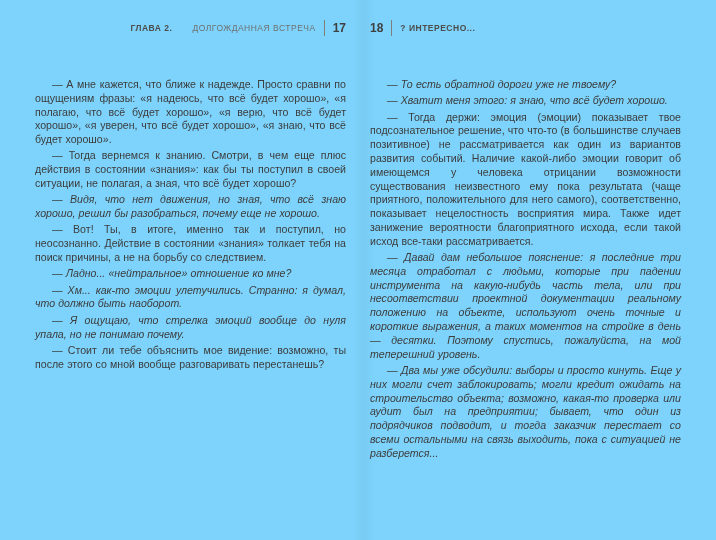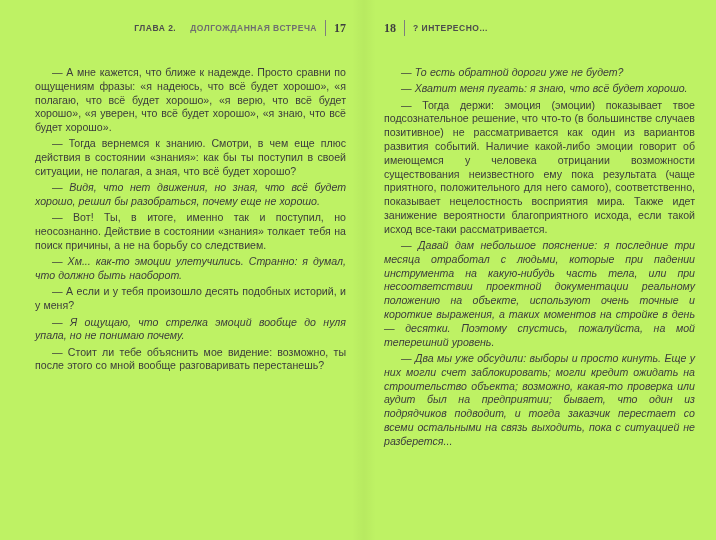--- a/index.html
+++ b/index.html
@@ -4,78 +4,76 @@
 <style>
   html, body {
     margin: 0;
     padding: 0;
     background: #e8e8e6;
   }
   .spread {
     position: relative;
     width: 716px;
     height: 540px;
-    background: #bef264;
+    background: #7dd3fc;
     overflow: hidden;
     font-family: "Liberation Sans", sans-serif;
   }
   
   .gutter {
     position: absolute;
     left: 352px;
     top: 0;
     width: 24px;
     height: 100%;
     background: linear-gradient(to right, rgba(0,0,0,0) 0%, rgba(0,0,0,0.035) 50%, rgba(0,0,0,0) 100%);
     pointer-events: none;
   }
   .page {
     position: absolute;
     top: 0;
   }
   .page-left  { left: 35px;  width: 311px; }
-  .page-right { left: 384px; width: 311px; }
+  .page-right { left: 370px; width: 311px; }
 
   .running-head {
     display: flex;
     align-items: center;
     margin-top: 20px;
     height: 16px;
     font-size: 8.5px;
     letter-spacing: 0.5px;
     color: #5f5f5f;
     white-space: nowrap;
   }
   .running-head.align-right { justify-content: flex-end; }
   .chapter-label {
     font-weight: bold;
     color: #4d4d4d;
   }
   .chapter-title {
     color: #6f6f6f;
-    margin-left: 14px;
-    font-weight: bold;
+    margin-left: 20px;
   }
   .head-rule {
     width: 1px;
     height: 16px;
     background: #7e7e7e;
     margin: 0 8px;
     flex: 0 0 auto;
   }
   .page-number {
     font-size: 12px;
     font-weight: bold;
     color: #3f3f3f;
     letter-spacing: 0;
-    font-family: Liberation Serif, serif;
   }
 
   .page-body {
-    margin-top: 30px;
+    margin-top: 42px;
   }
   .para {
     margin: 2.5px 0 0 0;
     padding: 0;
     font-size: 10.6px;
     line-height: 13.8px;
     color: #3c3c3c;
     text-align: justify;
     text-indent: 17px;
     hyphens: auto;
@@ -94,36 +92,36 @@
   <div class="page page-left">
     <div class="running-head align-right">
       <span class="chapter-label">ГЛАВА 2.</span>
       <span class="chapter-title">ДОЛГОЖДАННАЯ ВСТРЕЧА</span>
       <span class="head-rule"></span>
       <span class="page-number">17</span>
     </div>
     <div class="page-body" id="left-body">
         <p class="para">— А мне кажется, что ближе к надежде. Просто сравни по ощущениям фразы: «я надеюсь, что всё будет хорошо», «я полагаю, что всё будет хорошо», «я верю, что всё будет хорошо», «я уверен, что всё будет хорошо», «я знаю, что всё будет хорошо».</p>
         <p class="para">— Тогда вернемся к знанию. Смотри, в чем еще плюс действия в состоянии «знания»: как бы ты поступил в своей ситуации, не полагая, а зная, что всё будет хорошо?</p>
-        <p class="para italic">— Видя, что нет движения, но зная, что всё будет хорошо, решил бы разобраться, почему еще не хорошо.</p>
+        <p class="para italic">— Видя, что нет движения, но зная, что всё знаю хорошо, решил бы разобраться, почему еще не хорошо.</p>
         <p class="para">— Вот! Ты, в итоге, именно так и поступил, но неосознанно. Действие в состоянии «знания» толкает тебя на поиск причины, а не на борьбу со следствием.</p>
+        <p class="para italic">— Ладно... «нейтральное» отношение ко мне?</p>
         <p class="para italic">— Хм... как-то эмоции улетучились. Странно: я думал, что должно быть наоборот.</p>
-        <p class="para">— А если и у тебя произошло десять подобных историй, и у меня?</p>
         <p class="para italic">— Я ощущаю, что стрелка эмоций вообще до нуля упала, но не понимаю почему.</p>
         <p class="para">— Стоит ли тебе объяснить мое видение: возможно, ты после этого со мной вообще разговаривать перестанешь?</p>
       </div>
   </div>
 
   <div class="page page-right">
     <div class="running-head">
       <span class="page-number">18</span>
       <span class="head-rule"></span>
       <span class="chapter-label">? ИНТЕРЕСНО...</span>
     </div>
     <div class="page-body" id="right-body">
-        <p class="para italic">— То есть обратной дороги уже не будет?</p>
-        <p class="para italic">— Хватит меня пугать: я знаю, что всё будет хорошо.</p>
+        <p class="para italic">— То есть обратной дороги уже не твоему?</p>
+        <p class="para italic">— Хватит меня этого: я знаю, что всё будет хорошо.</p>
         <p class="para">— Тогда держи: эмоция (эмоции) показывает твое подсознательное решение, что что-то (в большинстве случаев позитивное) не рассматривается как один из вариантов развития событий. Наличие какой-либо эмоции говорит об имеющемся у человека отрицании возможности существования неизвестного ему пока результата (чаще приятного, положительного для него самого), соответственно, показывает нецелостность восприятия мира. Также идет занижение вероятности благоприятного исхода, если такой исход все-таки рассматривается.</p>
         <p class="para italic">— Давай дам небольшое пояснение: я последние три месяца отработал с людьми, которые при падении инструмента на какую-нибудь часть тела, или при несоответствии проектной документации реальному положению на объекте, используют очень точные и короткие выражения, а таких моментов на стройке в день — десятки. Поэтому спустись, пожалуйста, на мой теперешний уровень.</p>
         <p class="para italic">— Два мы уже обсудили: выборы и просто кинуть. Еще у них могли счет заблокировать; могли кредит ожидать на строительство объекта; возможно, какая-то проверка или аудит был на предприятии; бывает, что один из подрядчиков подводит, и тогда заказчик перестает со всеми остальными на связь выходить, пока с ситуацией не разберется...</p>
       </div>
   </div>
 </div>
 
 </body></html>

